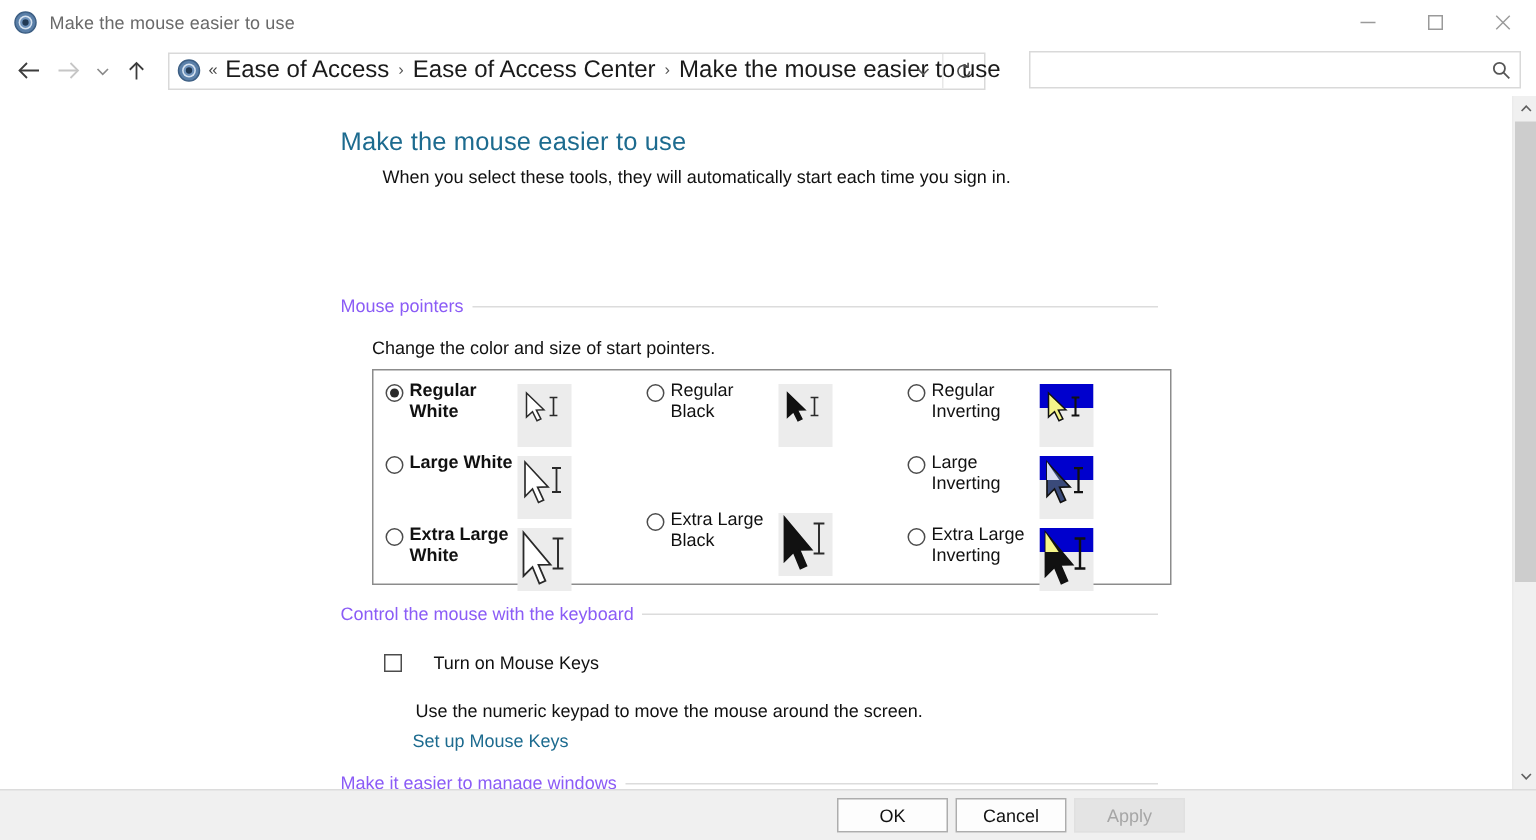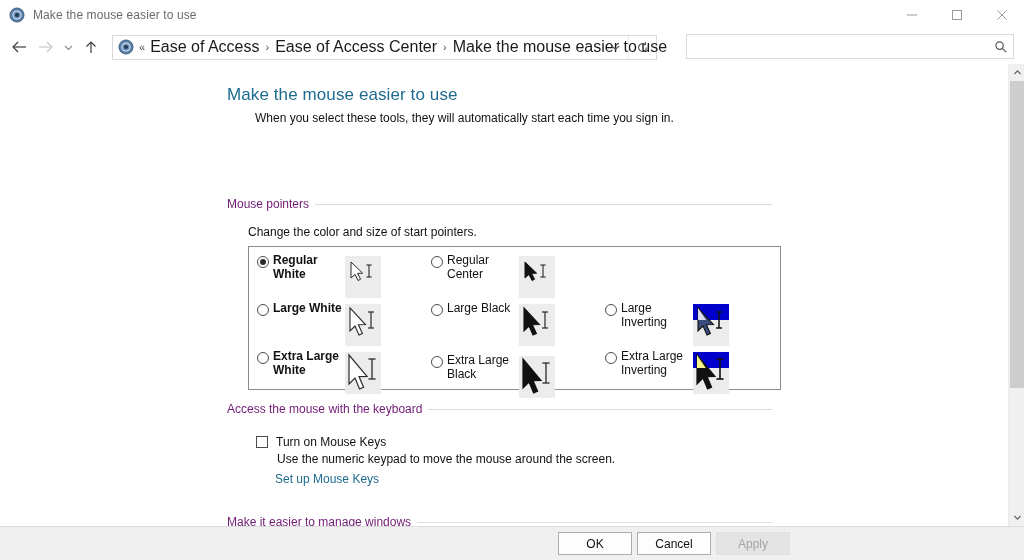--- a/index.html
+++ b/index.html
@@ -108,21 +108,21 @@
   }
   .page-sub{
     position:absolute; left:227px; top:47px;
     font-size:12px; color:#111;margin-left:28px;
   }
 
   .group{ position:absolute; }
   .group-head{
     display:flex; align-items:center; width:545px;
   }
-  .group-head .gh-text{ font-size:12px; color:#701a75; white-space:nowrap; padding-right:6px;}
+  .group-head .gh-text{ font-size:12px; color:#8b5cf6; white-space:nowrap; padding-right:6px;}
   .group-head .gh-rule{ flex:1; height:1px; background:#dcdcdc; }
 
   
   #grp-pointers{ left:227px; top:133px; }
   .sub-label{ margin-left:21px; margin-top:14px; font-size:12px; color:#111;}
 
   .ptrbox{
     margin-top:7px; margin-left:21px;
     width:533px; height:144px;
     border:1px solid #8c8c8c; background:#fff;
@@ -158,21 +158,21 @@
     position:absolute; left:0; top:0; width:100%; height:16px; background:#0000cd;
   }
   .preview svg{ position:absolute; left:0; top:0; }
 
   
   .checkrow{ display:flex; align-items:flex-start; margin-left:29px; }
   .cbox{
     width:12px; height:12px; border:1px solid #4c4c4c; background:#fff;
     flex:0 0 auto; margin-top:1px;
   }
-  .cbox-label{ margin-left:8px; font-size:12px; color:#111; }
+  .cbox-label{ margin-left:21px; font-size:12px; color:#111; }
   .desc{ margin-left:50px; font-size:12px; color:#111; }
   .link{ margin-left:48px; font-size:12px; color:#1d6b8f; cursor:pointer; }
 
   #grp-keyboard{ left:227px; top:338px; }
   #grp-windows{ left:227px; top:451px; }
 
   
   .footer{
     position:absolute; left:0; bottom:0; width:1024px; height:34px;
     background:#f0f0f0; border-top:1px solid #dcdcdc;
@@ -344,63 +344,64 @@
                 <line x1="23.4" y1="27" x2="30.6" y2="27"></line>
               </g>
             </svg>
           </span>
         </div>
       </div>
 
       <div class="ptr-col" style="left:182px; width:170px;">
         <div class="ptr-cell" style="top:6px; width:170px;">
           <span class="radio"></span>
-          <span class="ptr-label">Regular Center</span>
+          <span class="ptr-label">Regular Black</span>
           <span class="preview" style="left:88px;">
             <svg width="36" height="42" viewBox="0 0 36 42">
               <path d="M6 6 L6 22 L10 18.4 L13 24.5 L15.6 23.2 L12.6 17.4 L17.6 17.2 Z" fill="#111111" stroke="#111111" stroke-width="1"></path>
               <g stroke="#2a2a2a" stroke-width="1.1" fill="none">
                 <line x1="24" y1="9" x2="24" y2="21"></line>
                 <line x1="21.4" y1="9" x2="26.6" y2="9"></line>
                 <line x1="21.4" y1="21" x2="26.6" y2="21"></line>
               </g>
             </svg>
           </span>
         </div>
-        <div class="ptr-cell" style="top:54px; width:170px;">
-          <span class="radio"></span>
-          <span class="ptr-label">Large Black</span>
-          <span class="preview" style="left:88px;">
-            <svg width="36" height="42" viewBox="0 0 36 42">
-              <path d="M5 4 L5 27 L10 22 L14 31 L17.4 29.4 L13.4 20.8 L20.4 20.6 Z" fill="#111111" stroke="#111111" stroke-width="1.1"></path>
-              <g stroke="#2a2a2a" stroke-width="1.2" fill="none">
-                <line x1="26" y1="8" x2="26" y2="24"></line>
-                <line x1="23" y1="8" x2="29" y2="8"></line>
-                <line x1="23" y1="24" x2="29" y2="24"></line>
-              </g>
-            </svg>
-          </span>
-        </div>
-        <div class="ptr-cell" style="top:106px; width:170px;">
+        <div class="ptr-cell" style="top:92px; width:170px;">
           <span class="radio"></span>
           <span class="ptr-label">Extra Large Black</span>
           <span class="preview" style="left:88px;">
             <svg width="36" height="42" viewBox="0 0 36 42">
               <path d="M4 3 L4 32 L10 26 L14.6 37 L18.6 35.2 L14 24.6 L22 24.4 Z" fill="#111111" stroke="#111111" stroke-width="1.2"></path>
               <g stroke="#2a2a2a" stroke-width="1.3" fill="none">
                 <line x1="27" y1="7" x2="27" y2="27"></line>
                 <line x1="23.4" y1="7" x2="30.6" y2="7"></line>
                 <line x1="23.4" y1="27" x2="30.6" y2="27"></line>
               </g>
             </svg>
           </span>
         </div>
       </div>
 
       <div class="ptr-col" style="left:356px; width:170px;">
+        <div class="ptr-cell" style="top:6px; width:170px;">
+          <span class="radio"></span>
+          <span class="ptr-label">Regular Inverting</span>
+          <span class="preview" style="left:88px;">
+            <span class="band"></span>
+            <svg width="36" height="42" viewBox="0 0 36 42">
+              <path d="M6 6 L6 22 L10 18.4 L13 24.5 L15.6 23.2 L12.6 17.4 L17.6 17.2 Z" fill="#f5f58a" stroke="#111" stroke-width="1"></path>
+              <g stroke="#111111" stroke-width="1.4" fill="none">
+                <line x1="24" y1="9" x2="24" y2="21"></line>
+                <line x1="21.4" y1="9" x2="26.6" y2="9"></line>
+                <line x1="21.4" y1="21" x2="26.6" y2="21"></line>
+              </g>
+            </svg>
+          </span>
+        </div>
         <div class="ptr-cell" style="top:54px; width:170px;">
           <span class="radio"></span>
           <span class="ptr-label">Large Inverting</span>
           <span class="preview" style="left:88px;">
             <span class="band"></span>
             <svg width="36" height="42" viewBox="0 0 36 42">
               <path d="M5 4 L5 27 L10 22 L14 31 L17.4 29.4 L13.4 20.8 L20.4 20.6 Z" fill="#3a4a7a" stroke="#111" stroke-width="1.1"></path>
               <path d="M5 4 L5 16 L13.2 16 Z" fill="#d8dcf0"></path>
               <g stroke="#111111" stroke-width="1.5" fill="none">
                 <line x1="26" y1="8" x2="26" y2="24"></line>
@@ -426,30 +427,30 @@
             </svg>
           </span>
         </div>
       </div>
 
     </div>
   </div>
 
   <div class="group" id="grp-keyboard">
     <div class="group-head">
-      <span class="gh-text">Access the mouse with the keyboard</span>
+      <span class="gh-text">Control the mouse with the keyboard</span>
       <span class="gh-rule"></span>
     </div>
 
     <div class="checkrow" style="margin-top:19px;">
       <span class="cbox"></span>
       <span class="cbox-label">Turn on Mouse Keys</span>
     </div>
 
-    <div class="desc" style="margin-top:3px;">Use the numeric keypad to move the mouse around the screen.</div>
+    <div class="desc" style="margin-top:18px;">Use the numeric keypad to move the mouse around the screen.</div>
 
     <div class="link" style="margin-top:6px;">Set up Mouse Keys</div>
   </div>
 
   <div class="group" id="grp-windows">
     <div class="group-head">
       <span class="gh-text">Make it easier to manage windows</span>
       <span class="gh-rule"></span>
     </div>
 

